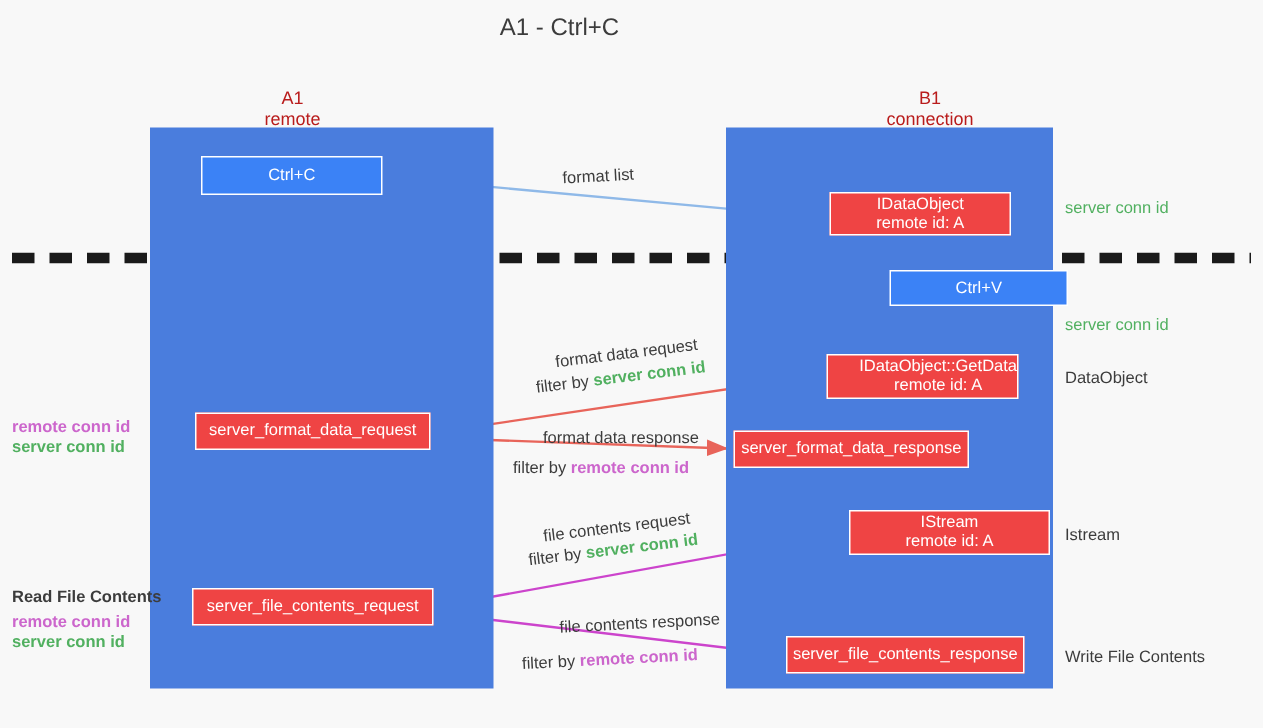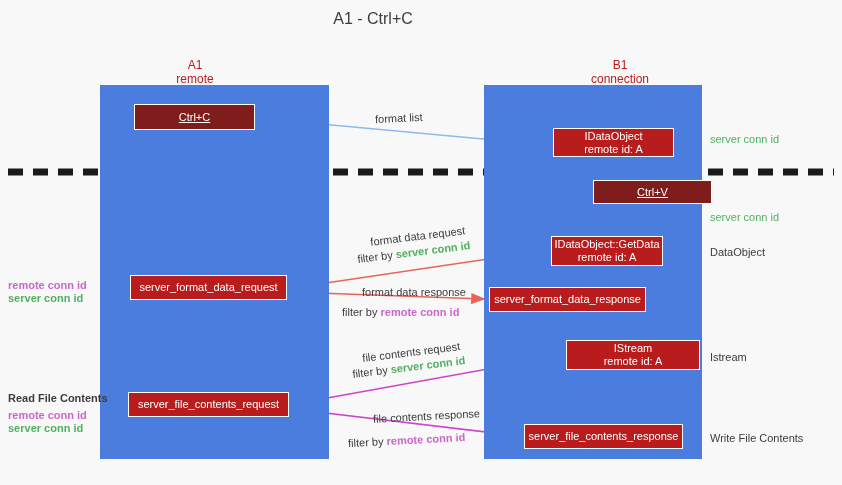--- a/index.html
+++ b/index.html
@@ -34,29 +34,29 @@
   #lane-a1{left:100px;top:85px;width:229px;height:374px;}
   #lane-b1{left:484px;top:85px;width:218px;height:374px;}
 
   
   .box{
     position:absolute;box-sizing:border-box;
     display:flex;align-items:center;justify-content:center;
     text-align:center;color:#ffffff;font-size:11px;line-height:13px;
     border:1px solid #ffffff;
   }
-  .box.green{background:#7f1d1d;text-decoration:underline;}
-  .box.orange{background:#b91c1c;}
+  .box.green{background:#3b82f6;}
+  .box.orange{background:#ef4444;}
   .box .two-line{display:block;}
   .box .two-line span{display:block;}
 
   #box-ctrlc   {left:134px;top:104px;width:121px;height:26px;}
   #box-idataobj{left:553px;top:128px;width:121px;height:29px;}
   #box-ctrlv   {left:553px;top:180px;width:119px;height:24px;margin-left:40px;}
-  #box-getdata {left:551px;top:236px;width:112px;height:30px;}
+  #box-getdata {left:551px;top:236px;width:128px;height:30px;justify-content:flex-end;}
   #box-istream {left:566px;top:340px;width:134px;height:30px;}
 
   #box-sfdreq  {left:130px;top:275px;width:157px;height:25px;}
   #box-sfdres  {left:489px;top:287px;width:157px;height:25px;}
   #box-sfcreq  {left:128px;top:392px;width:161px;height:25px;}
   #box-sfcres  {left:524px;top:424px;width:159px;height:25px;}
 
   
   .side-label{
     position:absolute;font-size:11px;line-height:14px;white-space:nowrap;

